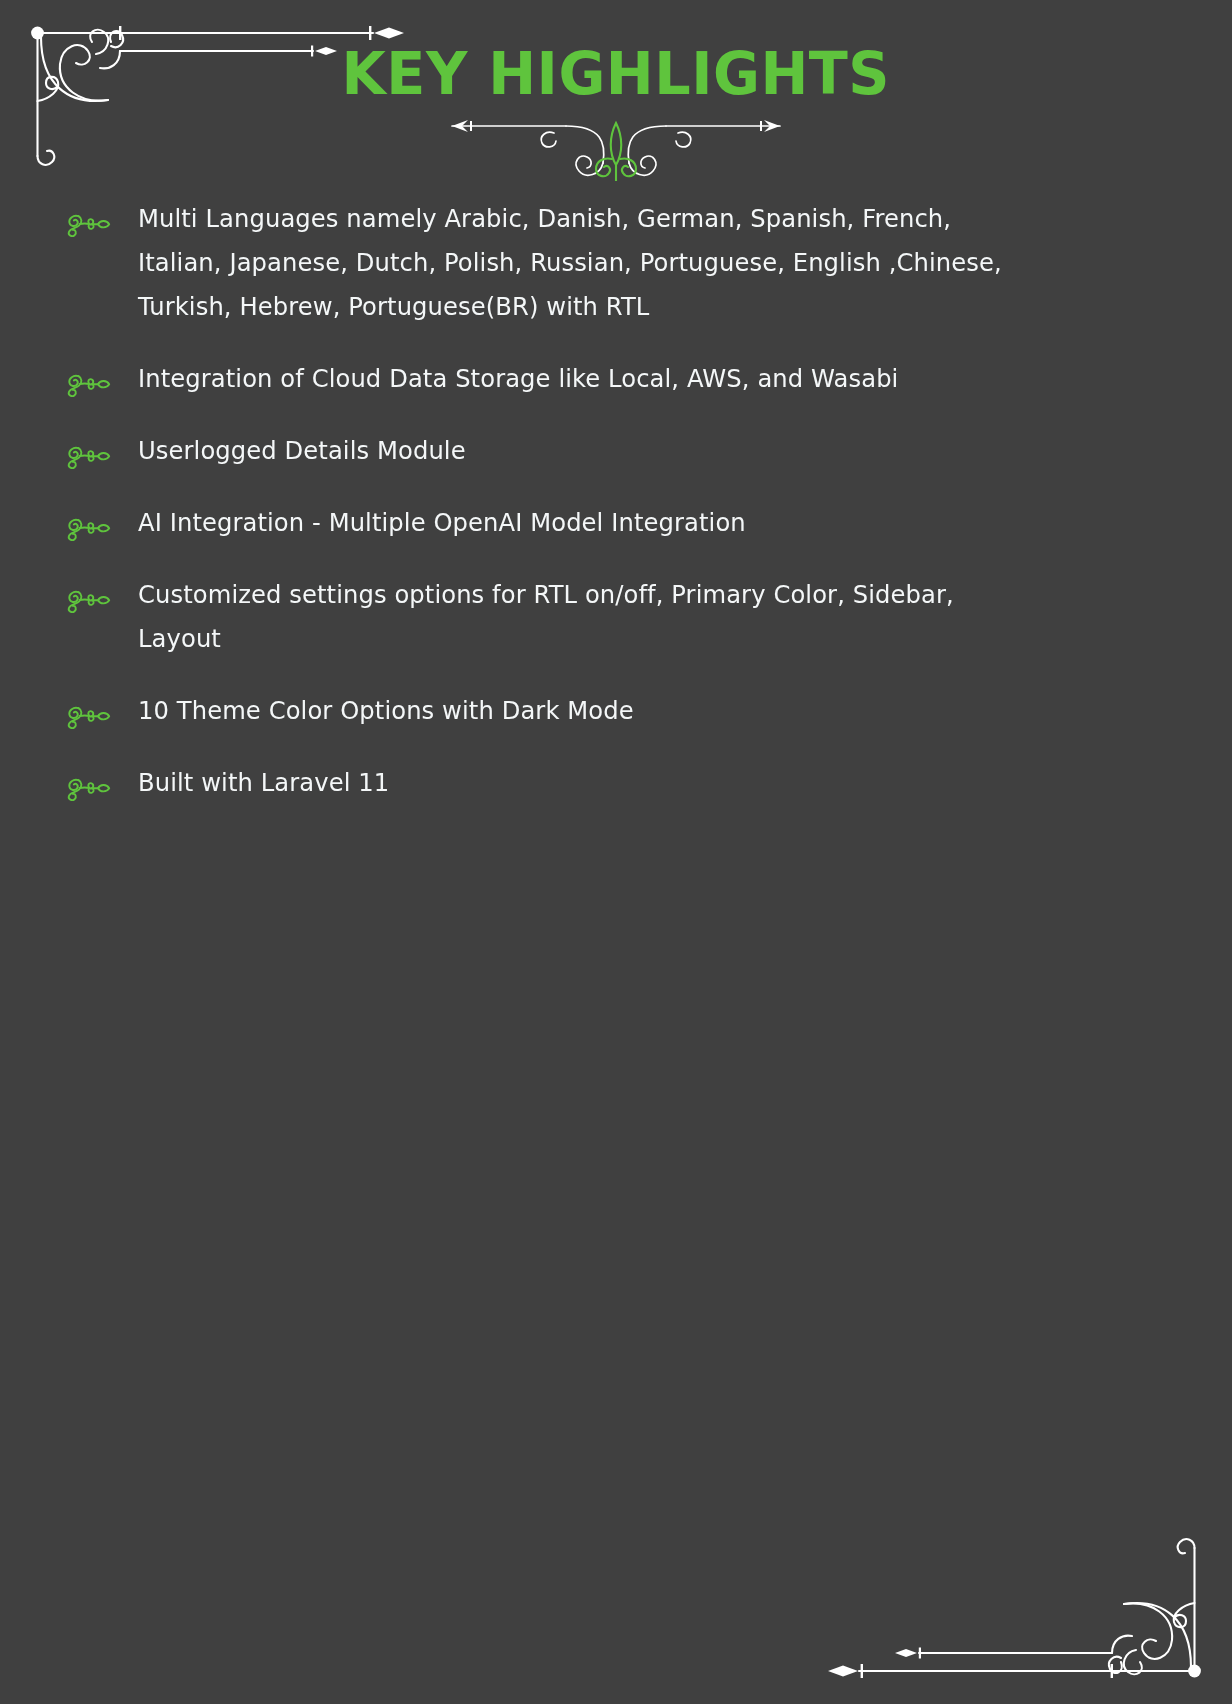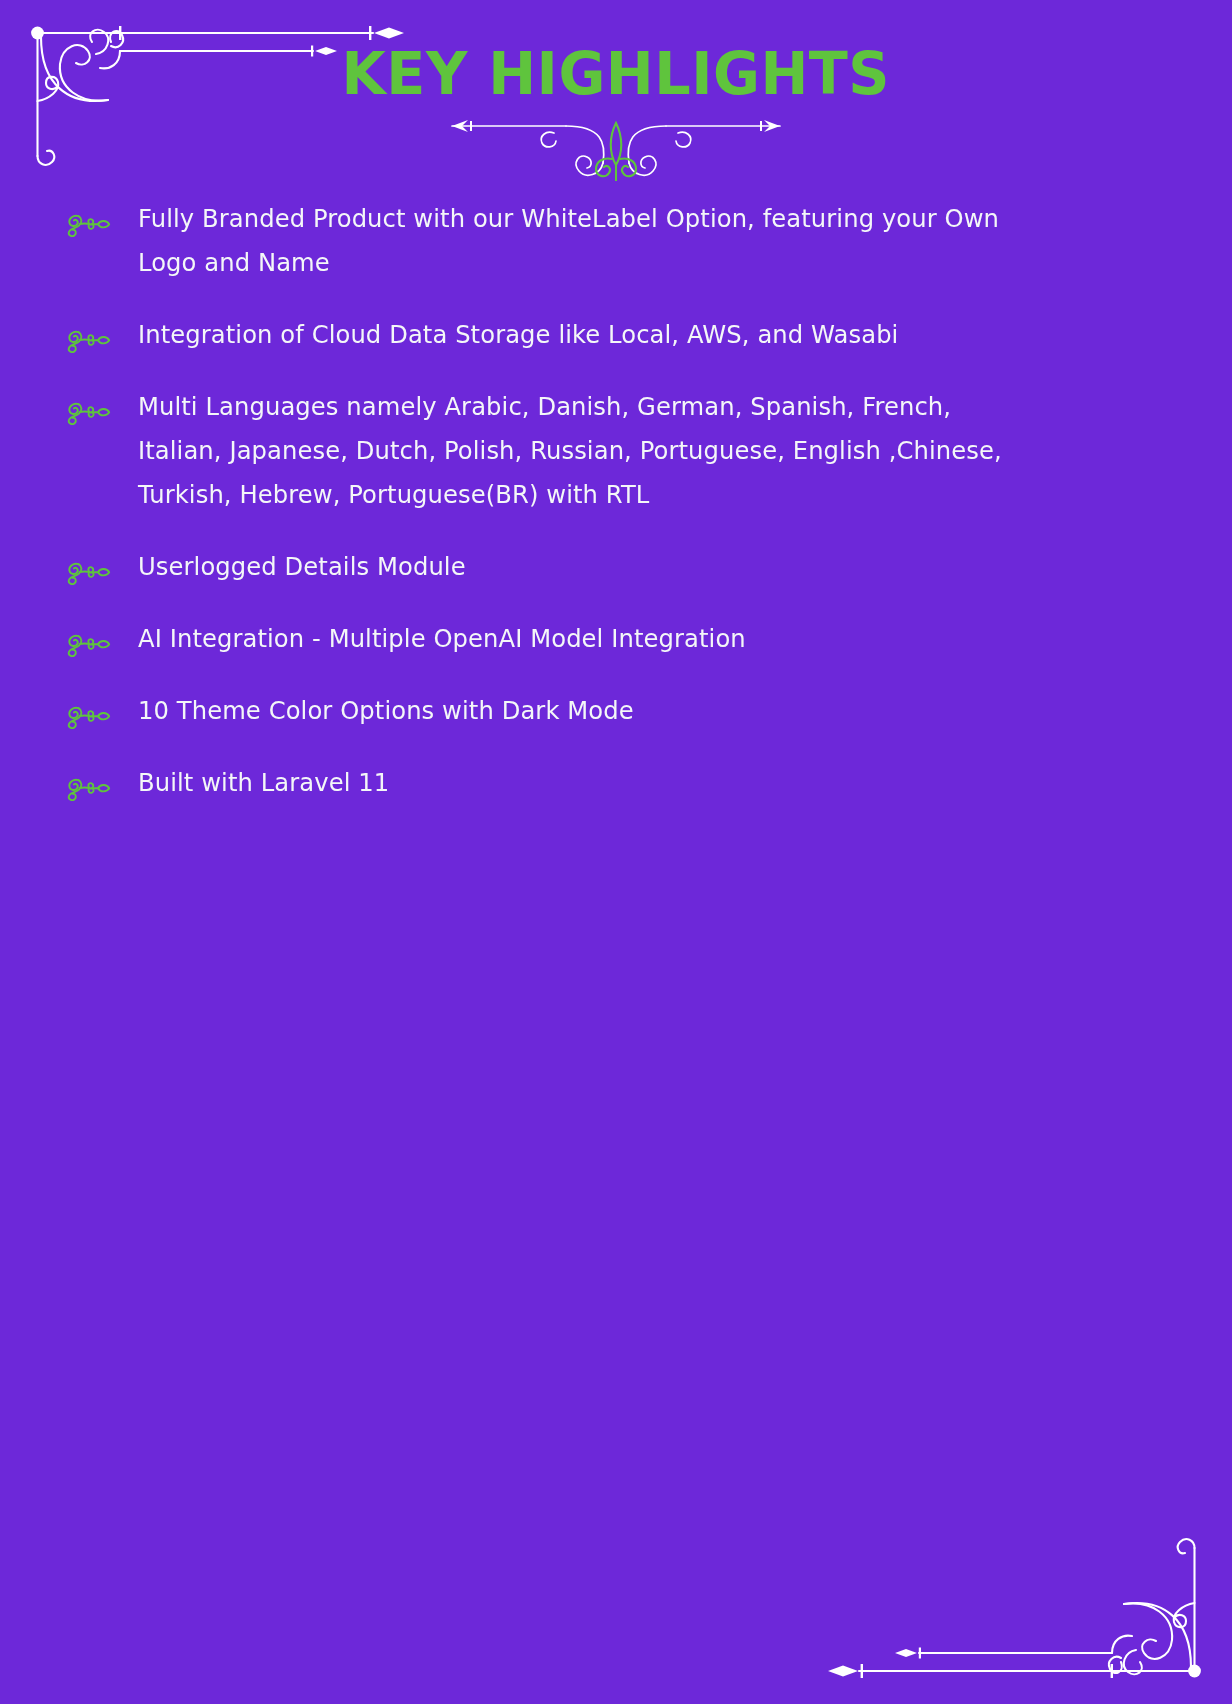--- a/index.html
+++ b/index.html
@@ -109,21 +109,21 @@
     letter-spacing:0.1px;
     font-weight:400;
     transform:scaleX(0.95);
     transform-origin:left center;
     white-space:pre-line;
   }
 </style>
 </head>
 <body style="background: rgb(4, 34, 47);">
 
-<div id="page" style="background: #6d28d9;">
+<div id="page" style="background: #404040;">
 
   <div class="corner-tl">
     <svg viewBox="0 0 420 180" width="420" height="180" fill="none" xmlns="http://www.w3.org/2000/svg">
       <g stroke="#ffffff" stroke-width="2.1" fill="none" stroke-linecap="round">
 
         <path d="M29.5 27 L29.5 150"></path>
 
         <path d="M29.5 27 L365 27"></path>
 
         <path d="M112 45 L305 45"></path>
@@ -208,21 +208,21 @@
 
         <path d="M23.4 14.0 C 20.9 11.2, 23.0 8.4, 25.6 9.4 C 28.1 10.4, 27.6 14.3, 24.8 14.6"></path>
         <path d="M23.4 14.0 C 21.4 16.6, 23.4 19.6, 26.0 18.7 C 28.4 17.8, 28.1 14.4, 25.4 14.1"></path>
 
         <path d="M27.6 14.2 L 32.0 14.2"></path>
 
         <path d="M32.0 14.2 C 34.6 9.6, 40.8 10.4, 43.2 14.2 C 40.8 18.0, 34.6 18.8, 32.0 14.2 Z"></path>
       </g>
     </svg>
   </span>
-<div class="item-text" style="color: rgb(244, 247, 248);">Fully Branded Product with our WhiteLabel Option, featuring your Own Logo and Name</div>
+<div class="item-text" style="color: rgb(244, 247, 248);">Multi Languages namely Arabic, Danish, German, Spanish, French, Italian, Japanese, Dutch, Polish, Russian, Portuguese, English ,Chinese, Turkish, Hebrew, Portuguese(BR) with RTL</div>
       </div>
       <div class="item">
   <span class="bullet">
     <svg viewBox="0 0 46 30" width="46" height="30" fill="none" xmlns="http://www.w3.org/2000/svg">
       <g stroke="#5fc43d" stroke-width="1.9" fill="none" stroke-linecap="round" stroke-linejoin="round">
 
         <path d="M12.5 6.2 C 7.4 4.6, 2.6 8.2, 3.4 12.6 C 4.1 16.3, 9.2 17.3, 11.2 14.2 C 12.9 11.6, 10.1 8.6, 7.8 10.5"></path>
         <path d="M12.5 6.2 C 16.0 8.0, 16.4 12.4, 13.2 15.4 C 9.9 18.5, 4.2 18.4, 2.9 22.0 C 1.8 25.2, 6.0 27.4, 8.6 25.2 C 11.0 23.1, 9.6 19.3, 6.6 19.8"></path>
 
         <path d="M13.6 14.0 C 17.4 13.2, 20.2 13.2, 23.4 14.0"></path>
@@ -250,41 +250,20 @@
 
         <path d="M23.4 14.0 C 20.9 11.2, 23.0 8.4, 25.6 9.4 C 28.1 10.4, 27.6 14.3, 24.8 14.6"></path>
         <path d="M23.4 14.0 C 21.4 16.6, 23.4 19.6, 26.0 18.7 C 28.4 17.8, 28.1 14.4, 25.4 14.1"></path>
 
         <path d="M27.6 14.2 L 32.0 14.2"></path>
 
         <path d="M32.0 14.2 C 34.6 9.6, 40.8 10.4, 43.2 14.2 C 40.8 18.0, 34.6 18.8, 32.0 14.2 Z"></path>
       </g>
     </svg>
   </span>
-<div class="item-text" style="color: rgb(244, 247, 248);">Multi Languages namely Arabic, Danish, German, Spanish, French, Italian, Japanese, Dutch, Polish, Russian, Portuguese, English ,Chinese, Turkish, Hebrew, Portuguese(BR) with RTL</div>
-      </div>
-      <div class="item">
-  <span class="bullet">
-    <svg viewBox="0 0 46 30" width="46" height="30" fill="none" xmlns="http://www.w3.org/2000/svg">
-      <g stroke="#5fc43d" stroke-width="1.9" fill="none" stroke-linecap="round" stroke-linejoin="round">
-
-        <path d="M12.5 6.2 C 7.4 4.6, 2.6 8.2, 3.4 12.6 C 4.1 16.3, 9.2 17.3, 11.2 14.2 C 12.9 11.6, 10.1 8.6, 7.8 10.5"></path>
-        <path d="M12.5 6.2 C 16.0 8.0, 16.4 12.4, 13.2 15.4 C 9.9 18.5, 4.2 18.4, 2.9 22.0 C 1.8 25.2, 6.0 27.4, 8.6 25.2 C 11.0 23.1, 9.6 19.3, 6.6 19.8"></path>
-
-        <path d="M13.6 14.0 C 17.4 13.2, 20.2 13.2, 23.4 14.0"></path>
-
-        <path d="M23.4 14.0 C 20.9 11.2, 23.0 8.4, 25.6 9.4 C 28.1 10.4, 27.6 14.3, 24.8 14.6"></path>
-        <path d="M23.4 14.0 C 21.4 16.6, 23.4 19.6, 26.0 18.7 C 28.4 17.8, 28.1 14.4, 25.4 14.1"></path>
-
-        <path d="M27.6 14.2 L 32.0 14.2"></path>
-
-        <path d="M32.0 14.2 C 34.6 9.6, 40.8 10.4, 43.2 14.2 C 40.8 18.0, 34.6 18.8, 32.0 14.2 Z"></path>
-      </g>
-    </svg>
-  </span>
 <div class="item-text" style="color: rgb(244, 247, 248);">Userlogged Details Module</div>
       </div>
       <div class="item">
   <span class="bullet">
     <svg viewBox="0 0 46 30" width="46" height="30" fill="none" xmlns="http://www.w3.org/2000/svg">
       <g stroke="#5fc43d" stroke-width="1.9" fill="none" stroke-linecap="round" stroke-linejoin="round">
 
         <path d="M12.5 6.2 C 7.4 4.6, 2.6 8.2, 3.4 12.6 C 4.1 16.3, 9.2 17.3, 11.2 14.2 C 12.9 11.6, 10.1 8.6, 7.8 10.5"></path>
         <path d="M12.5 6.2 C 16.0 8.0, 16.4 12.4, 13.2 15.4 C 9.9 18.5, 4.2 18.4, 2.9 22.0 C 1.8 25.2, 6.0 27.4, 8.6 25.2 C 11.0 23.1, 9.6 19.3, 6.6 19.8"></path>
 
@@ -293,20 +272,41 @@
         <path d="M23.4 14.0 C 20.9 11.2, 23.0 8.4, 25.6 9.4 C 28.1 10.4, 27.6 14.3, 24.8 14.6"></path>
         <path d="M23.4 14.0 C 21.4 16.6, 23.4 19.6, 26.0 18.7 C 28.4 17.8, 28.1 14.4, 25.4 14.1"></path>
 
         <path d="M27.6 14.2 L 32.0 14.2"></path>
 
         <path d="M32.0 14.2 C 34.6 9.6, 40.8 10.4, 43.2 14.2 C 40.8 18.0, 34.6 18.8, 32.0 14.2 Z"></path>
       </g>
     </svg>
   </span>
 <div class="item-text" style="color: rgb(244, 247, 248);">AI Integration - Multiple OpenAI Model Integration</div>
+      </div>
+      <div class="item">
+  <span class="bullet">
+    <svg viewBox="0 0 46 30" width="46" height="30" fill="none" xmlns="http://www.w3.org/2000/svg">
+      <g stroke="#5fc43d" stroke-width="1.9" fill="none" stroke-linecap="round" stroke-linejoin="round">
+
+        <path d="M12.5 6.2 C 7.4 4.6, 2.6 8.2, 3.4 12.6 C 4.1 16.3, 9.2 17.3, 11.2 14.2 C 12.9 11.6, 10.1 8.6, 7.8 10.5"></path>
+        <path d="M12.5 6.2 C 16.0 8.0, 16.4 12.4, 13.2 15.4 C 9.9 18.5, 4.2 18.4, 2.9 22.0 C 1.8 25.2, 6.0 27.4, 8.6 25.2 C 11.0 23.1, 9.6 19.3, 6.6 19.8"></path>
+
+        <path d="M13.6 14.0 C 17.4 13.2, 20.2 13.2, 23.4 14.0"></path>
+
+        <path d="M23.4 14.0 C 20.9 11.2, 23.0 8.4, 25.6 9.4 C 28.1 10.4, 27.6 14.3, 24.8 14.6"></path>
+        <path d="M23.4 14.0 C 21.4 16.6, 23.4 19.6, 26.0 18.7 C 28.4 17.8, 28.1 14.4, 25.4 14.1"></path>
+
+        <path d="M27.6 14.2 L 32.0 14.2"></path>
+
+        <path d="M32.0 14.2 C 34.6 9.6, 40.8 10.4, 43.2 14.2 C 40.8 18.0, 34.6 18.8, 32.0 14.2 Z"></path>
+      </g>
+    </svg>
+  </span>
+<div class="item-text" style="color: rgb(244, 247, 248);">Customized settings options for RTL on/off, Primary Color, Sidebar, Layout</div>
       </div>
       <div class="item">
   <span class="bullet">
     <svg viewBox="0 0 46 30" width="46" height="30" fill="none" xmlns="http://www.w3.org/2000/svg">
       <g stroke="#5fc43d" stroke-width="1.9" fill="none" stroke-linecap="round" stroke-linejoin="round">
 
         <path d="M12.5 6.2 C 7.4 4.6, 2.6 8.2, 3.4 12.6 C 4.1 16.3, 9.2 17.3, 11.2 14.2 C 12.9 11.6, 10.1 8.6, 7.8 10.5"></path>
         <path d="M12.5 6.2 C 16.0 8.0, 16.4 12.4, 13.2 15.4 C 9.9 18.5, 4.2 18.4, 2.9 22.0 C 1.8 25.2, 6.0 27.4, 8.6 25.2 C 11.0 23.1, 9.6 19.3, 6.6 19.8"></path>
 
         <path d="M13.6 14.0 C 17.4 13.2, 20.2 13.2, 23.4 14.0"></path>

